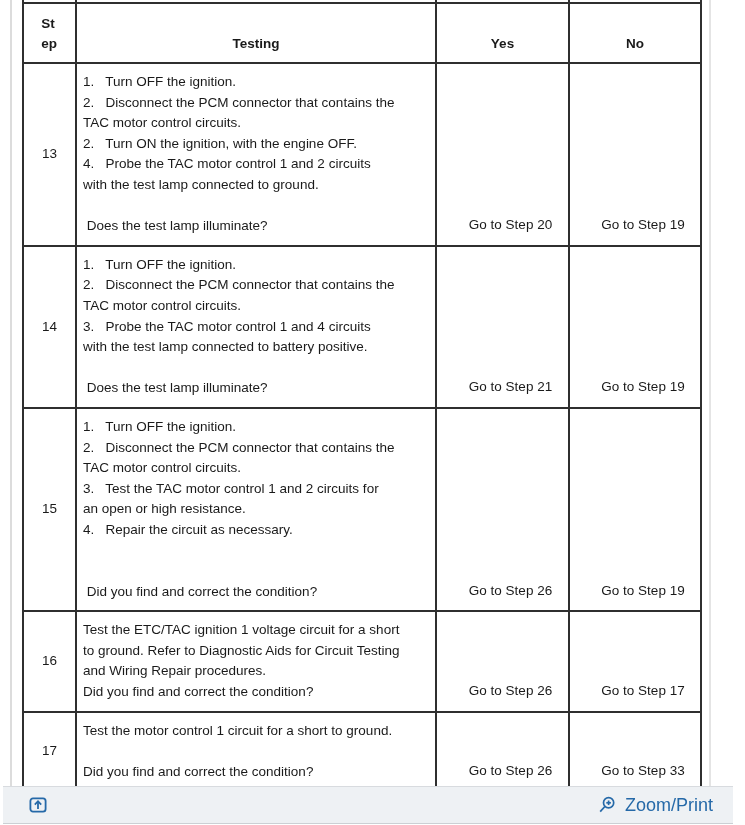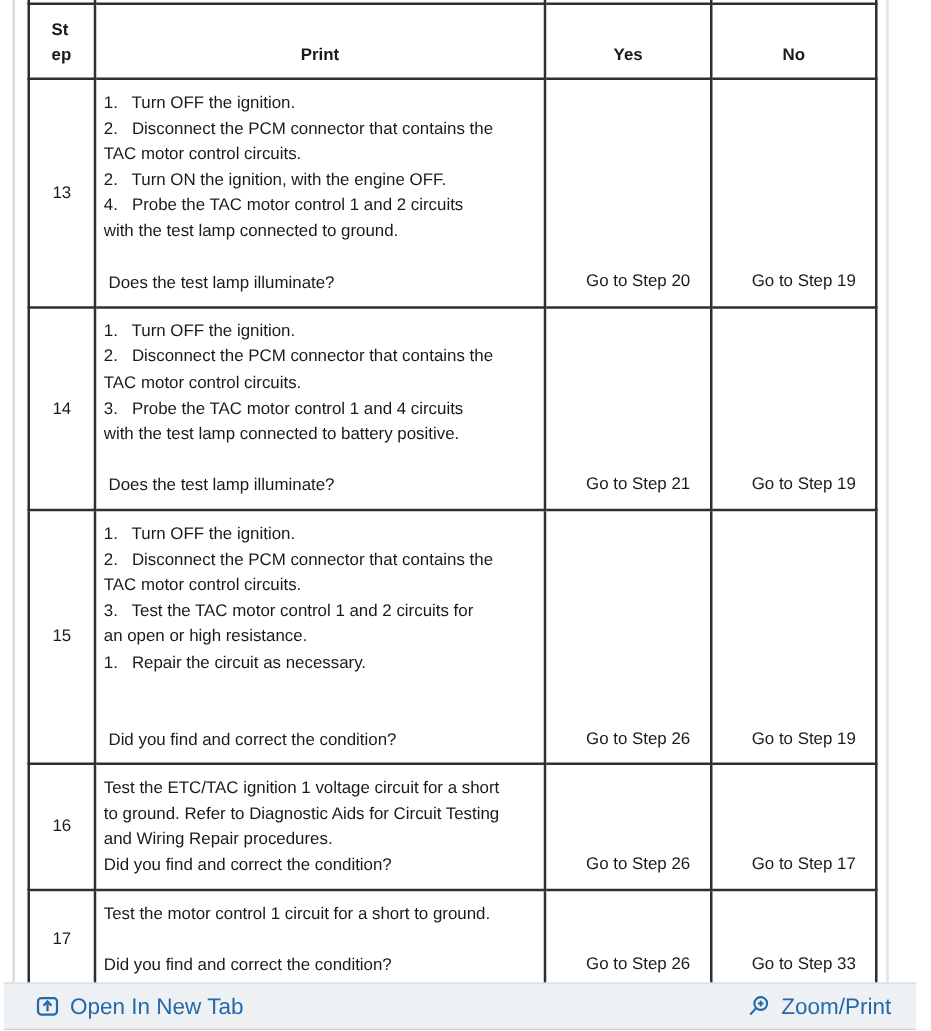--- a/index.html
+++ b/index.html
@@ -95,21 +95,21 @@
     </colgroup>
     <thead>
       <tr class="stub">
         <td></td>
         <td></td>
         <td></td>
         <td></td>
       </tr>
       <tr>
         <th><span class="step-head-inner">Step</span></th>
-        <th>Print</th>
+        <th>Testing</th>
         <th>Yes</th>
         <th>No</th>
       </tr>
     </thead>
     <tbody>
         <tr>
           <td class="cell-step">13</td>
           <td class="cell-action">
             <div class="al">1.   Turn OFF the ignition.</div>
             <div class="al">2.   Disconnect the PCM connector that contains the</div>
@@ -138,21 +138,21 @@
           <td class="cell-goto">Go to Step 19</td>
         </tr>
         <tr>
           <td class="cell-step">15</td>
           <td class="cell-action">
             <div class="al">1.   Turn OFF the ignition.</div>
             <div class="al">2.   Disconnect the PCM connector that contains the</div>
             <div class="al">TAC motor control circuits.</div>
             <div class="al">3.   Test the TAC motor control 1 and 2 circuits for</div>
             <div class="al">an open or high resistance.</div>
-            <div class="al">1.   Repair the circuit as necessary.</div>
+            <div class="al">4.   Repair the circuit as necessary.</div>
             <div class="al"></div>
             <div class="al"></div>
             <div class="al"> Did you find and correct the condition?</div>
           </td>
           <td class="cell-goto">Go to Step 26</td>
           <td class="cell-goto">Go to Step 19</td>
         </tr>
         <tr>
           <td class="cell-step">16</td>
           <td class="cell-action">
@@ -177,21 +177,20 @@
       </tbody>
   </table>
 
   <div class="toolbar">
     <a class="tb-link">
       <svg width="18" height="18" viewBox="0 0 18 18" fill="none" stroke="currentColor" stroke-width="1.8">
         <rect x="1.4" y="2.4" width="15.2" height="13.2" rx="2.6"></rect>
         <line x1="9" y1="13" x2="9" y2="5.6"></line>
         <polyline points="5.8,8.6 9,5.2 12.2,8.6" fill="none" stroke-linejoin="miter"></polyline>
       </svg>
-      <span>Open In New Tab</span>
     </a>
     <a class="tb-link">
       <svg width="19" height="19" viewBox="0 0 19 19" fill="none" stroke="currentColor" stroke-width="1.7">
         <circle cx="11.6" cy="6.8" r="5.1"></circle>
         <line x1="9.3" y1="6.8" x2="13.9" y2="6.8"></line>
         <line x1="11.6" y1="4.5" x2="11.6" y2="9.1"></line>
         <line x1="7.9" y1="10.5" x2="3.2" y2="15.6"></line>
       </svg>
       <span>Zoom/Print</span>
     </a>

